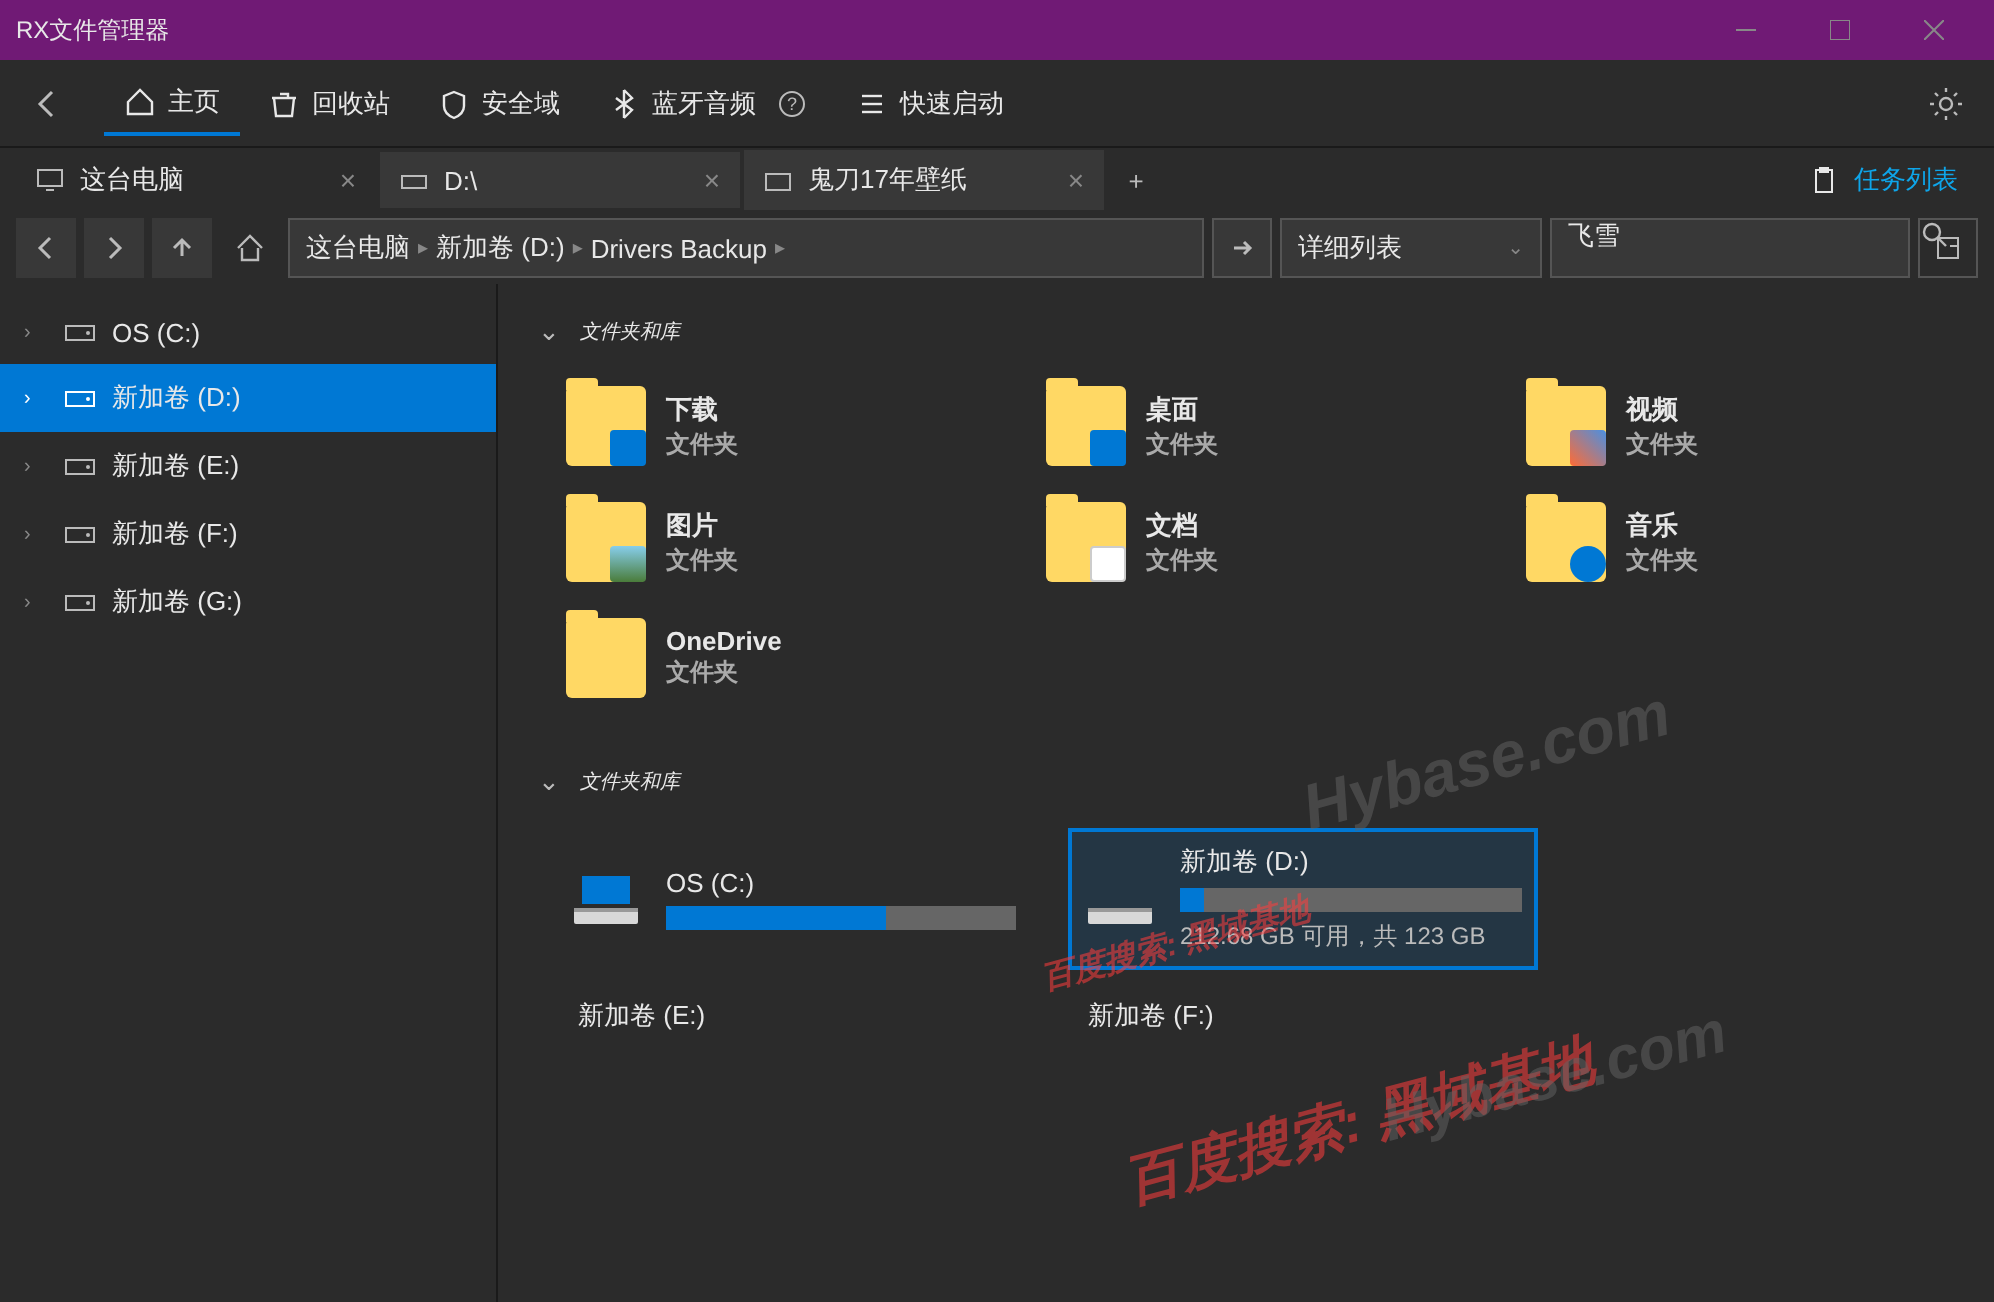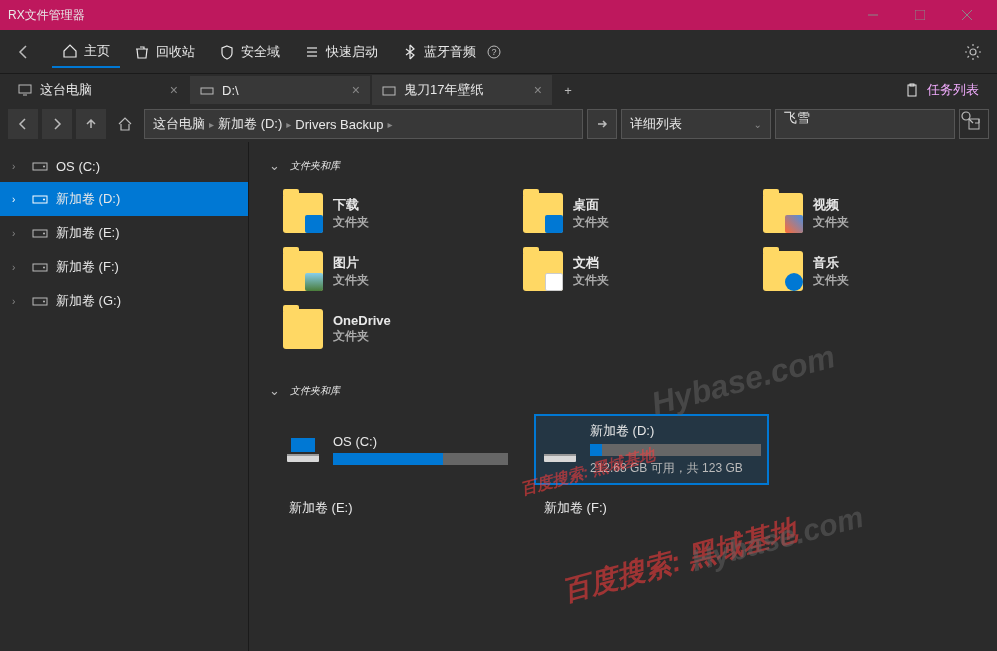--- a/index.html
+++ b/index.html
@@ -1,47 +1,47 @@
 <!DOCTYPE html>
 <html><head>
 <meta charset="utf-8">
 <style>
 * { margin: 0; padding: 0; box-sizing: border-box; font-family: "Microsoft YaHei", "Segoe UI", sans-serif; }
 body { background: #2b2b2b; color: #e8e8e8; font-size: 13px; width: 997px; height: 651px; overflow: hidden; position: relative; }
 
-.titlebar { height: 30px; background: #be185d; display: flex; align-items: center; padding: 0 8px; justify-content: space-between; }
+.titlebar { height: 30px; background: #701a75; display: flex; align-items: center; padding: 0 8px; justify-content: space-between; }
 .titlebar-left { display: flex; align-items: center; gap: 6px; }
 .titlebar-title { font-size: 12px; color: #e8e8e8; }
 .window-controls { display: flex; gap: 2px; }
 .window-btn { width: 45px; height: 30px; display: flex; align-items: center; justify-content: center; color: #888; cursor: pointer; }
 
 .menubar { height: 44px; background: #2b2b2b; display: flex; align-items: center; padding: 0 8px; gap: 4px; border-bottom: 1px solid #1a1a1a; }
 .menu-back { width: 32px; height: 32px; display: flex; align-items: center; justify-content: center; color: #bbb; cursor: pointer; margin-right: 8px; }
 .menu-item { display: flex; align-items: center; gap: 6px; padding: 6px 10px; color: #e8e8e8; cursor: pointer; font-size: 13px; }
 .menu-item.active { border-bottom: 2px solid #0078d4; }
 .menu-icon { width: 16px; height: 16px; display: inline-flex; align-items: center; justify-content: center; }
 .menu-spacer { flex: 1; }
 .settings-btn { width: 32px; height: 32px; display: flex; align-items: center; justify-content: center; color: #bbb; cursor: pointer; }
 
 .tabbar { height: 32px; background: #2b2b2b; display: flex; align-items: center; padding: 0 8px; gap: 2px; }
 .tab { display: flex; align-items: center; gap: 8px; padding: 6px 10px; background: #383838; cursor: pointer; min-width: 180px; position: relative; }
 .tab.active { background: #2b2b2b; }
 .tab-icon { width: 14px; height: 14px; }
 .tab-close { margin-left: auto; color: #888; cursor: pointer; font-size: 14px; }
 .tab-add { width: 28px; height: 28px; display: flex; align-items: center; justify-content: center; color: #bbb; cursor: pointer; }
-.tasklist-btn { margin-left: auto; display: flex; align-items: center; gap: 8px; padding: 6px 10px; color: #f0abfc; cursor: pointer; justify-content: center; }
+.tasklist-btn { margin-left: auto; display: flex; align-items: center; gap: 8px; padding: 6px 10px; color: #0ea5e9; cursor: pointer; justify-content: center; }
 
 .navbar { height: 36px; background: #2b2b2b; display: flex; align-items: center; padding: 4px 8px; gap: 4px; }
 .nav-btn { width: 30px; height: 30px; display: flex; align-items: center; justify-content: center; color: #bbb; cursor: pointer; background: #383838; }
 .nav-btn.plain { background: transparent; }
 .breadcrumb { flex: 1; height: 30px; background: #383838; border: 1px solid #555; display: flex; align-items: center; padding: 0 8px; gap: 4px; }
 .bc-part { color: #e8e8e8; cursor: pointer; }
 .bc-sep { color: #888; font-size: 10px; }
 .bc-go { width: 30px; height: 30px; background: #383838; border: 1px solid #555; display: flex; align-items: center; justify-content: center; cursor: pointer; }
-.view-select { width: 150px; height: 30px; background: #383838; border: 1px solid #555; display: flex; align-items: center; padding: 0 8px; cursor: pointer; justify-content: space-between; }
+.view-select { width: 131px; height: 30px; background: #383838; border: 1px solid #555; display: flex; align-items: center; padding: 0 8px; cursor: pointer; justify-content: space-between; }
 .searchbox { width: 180px; height: 30px; background: #383838; border: 1px solid #555; display: flex; align-items: flex-start; padding: 0 8px; }
 .searchbox input { flex: 1; background: transparent; border: none; color: #e8e8e8; outline: none; font-size: 13px; }
 .search-icon { color: #bbb; cursor: pointer; }
 .fs-btn { width: 30px; height: 30px; border: 1px solid #555; display: flex; align-items: center; justify-content: center; cursor: pointer; }
 
 .content { display: flex; height: calc(651px - 30px - 44px - 32px - 36px); }
 .sidebar { width: 248px; background: #2b2b2b; padding: 8px 0; overflow-y: auto; }
 .tree-item { display: flex; align-items: center; gap: 8px; padding: 8px 12px; cursor: pointer; }
 .tree-item.active { background: #0078d4; }
 .tree-chevron { width: 12px; color: #888; font-size: 10px; }
@@ -140,40 +140,40 @@
     <span class="menu-icon">
         <svg width="16" height="16">
           <path d="M8 2 L13 4 L13 9 Q13 13 8 15 Q3 13 3 9 L3 4 Z" fill="none" stroke="#e8e8e8" stroke-width="1.2"></path>
         </svg>
       </span>
     <span>安全域</span>
   </div>
   <div class="menu-item">
     <span class="menu-icon">
         <svg width="16" height="16">
-          <line x1="3" y1="4" x2="13" y2="4" stroke="#e8e8e8" stroke-width="1.2"></line>
-          <line x1="3" y1="8" x2="13" y2="8" stroke="#e8e8e8" stroke-width="1.2"></line>
-          <line x1="3" y1="12" x2="13" y2="12" stroke="#e8e8e8" stroke-width="1.2"></line>
-        </svg>
-      </span>
-    <span>快速启动</span>
-  </div>
-  <div class="menu-item">
-    <span class="menu-icon">
-        <svg width="16" height="16">
           <path d="M8 1 L8 15 M8 1 L12 5 L4 11 M8 15 L12 11 L4 5" fill="none" stroke="#e8e8e8" stroke-width="1.2"></path>
         </svg>
       </span>
     <span>蓝牙音频</span>
     <span class="menu-icon" style="margin-left:4px">
         <svg width="14" height="14">
           <circle cx="7" cy="7" r="6" fill="none" stroke="#bbb" stroke-width="1"></circle>
           <text x="7" y="10" font-size="9" fill="#bbb" text-anchor="middle">?</text>
         </svg>
       </span>
+  </div>
+  <div class="menu-item">
+    <span class="menu-icon">
+        <svg width="16" height="16">
+          <line x1="3" y1="4" x2="13" y2="4" stroke="#e8e8e8" stroke-width="1.2"></line>
+          <line x1="3" y1="8" x2="13" y2="8" stroke="#e8e8e8" stroke-width="1.2"></line>
+          <line x1="3" y1="12" x2="13" y2="12" stroke="#e8e8e8" stroke-width="1.2"></line>
+        </svg>
+      </span>
+    <span>快速启动</span>
   </div>
   <div class="menu-spacer"></div>
   <div class="settings-btn">
     <svg width="18" height="18">
         <circle cx="9" cy="9" r="3" fill="none" stroke="#bbb" stroke-width="1.2"></circle>
         <path d="M9 1 L9 3 M9 15 L9 17 M1 9 L3 9 M15 9 L17 9 M3.5 3.5 L5 5 M13 13 L14.5 14.5 M14.5 3.5 L13 5 M5 13 L3.5 14.5" stroke="#bbb" stroke-width="1.2"></path>
       </svg>
   </div>
 </div>
 

